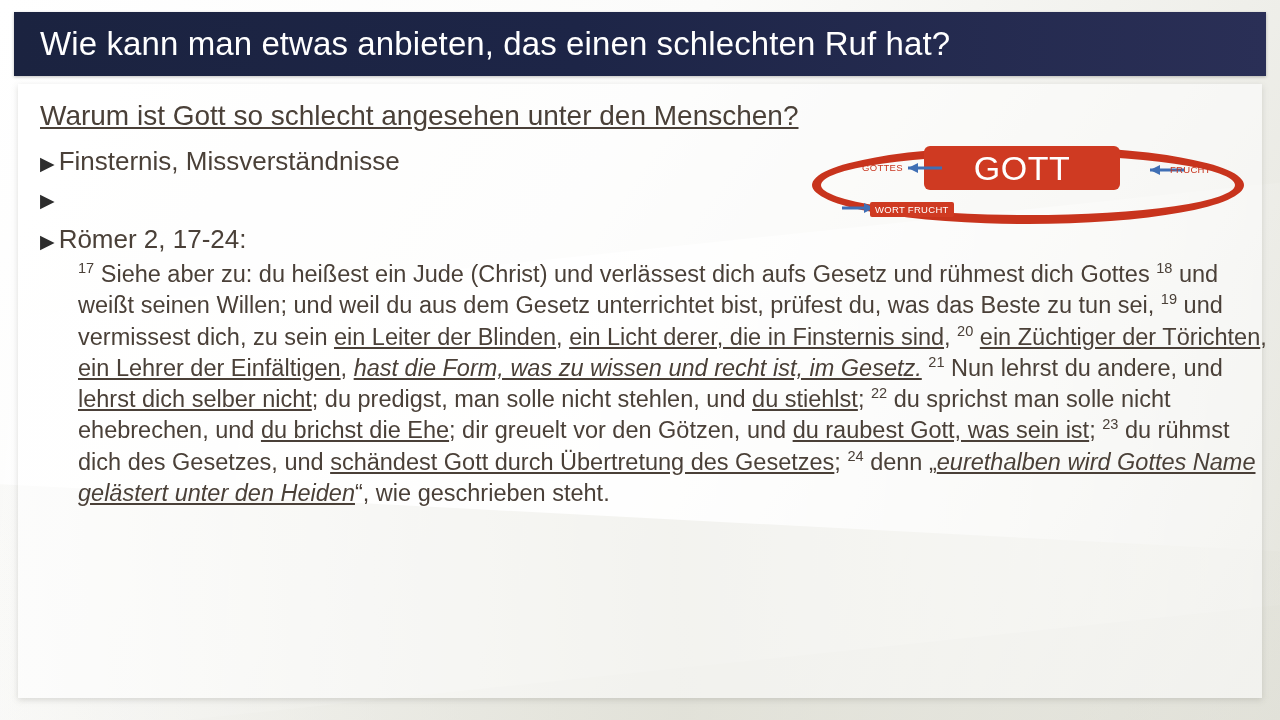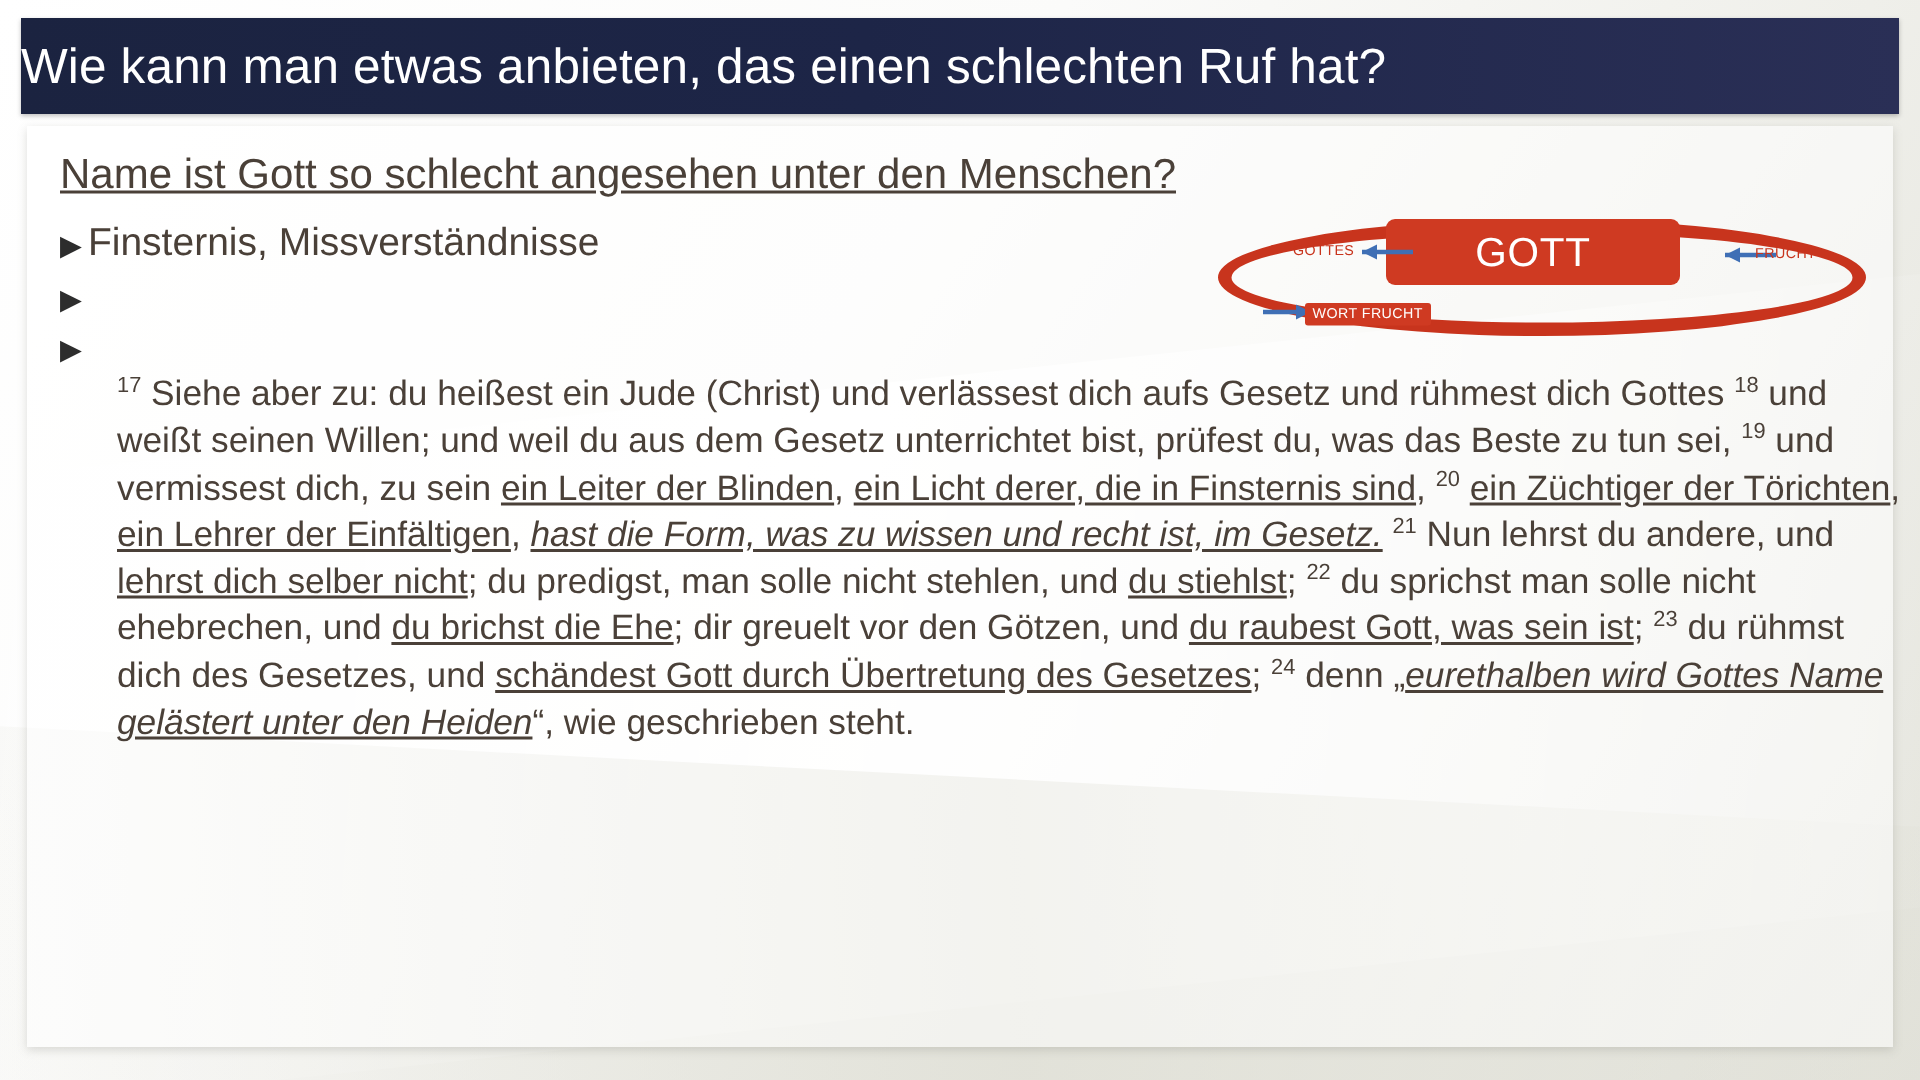--- a/index.html
+++ b/index.html
@@ -50,20 +50,21 @@
     height: 64px;
     background: linear-gradient(90deg, #1b2340 0%, #1d2547 45%, #2a2f56 100%);
     display: flex;
     align-items: center;
     box-shadow: 0 1px 3px rgba(0,0,0,0.25);
   }
   .title-text {
     color: #ffffff;
     font-size: 33px;
     font-weight: 400;
+    padding-left: 26px;
     letter-spacing: 0.1px;
     white-space: nowrap;
   }
   
   .content-card {
     position: absolute;
     left: 18px;
     top: 84px;
     width: 1244px;
     height: 614px;
@@ -138,21 +139,21 @@
   }
   .gott-box {
     position: absolute;
     left: 112px;
     top: 6px;
     width: 196px;
     height: 44px;
     background: #cf3a22;
     border-radius: 6px;
     color: #ffffff;
-    font-size: 27px;
+    font-size: 34px;
     display: flex;
     align-items: center;
     justify-content: center;
     letter-spacing: 0.5px;
   }
   .lbl {
     position: absolute;
     color: #c8341d;
     font-size: 9.5px;
     letter-spacing: 0.3px;
@@ -196,28 +197,29 @@
         <line x1="30" y1="68" x2="62" y2="68"></line>
         <polygon points="62,68 52,63 52,73" fill="#3f6fb5" stroke="none"></polygon>
       </g>
     </svg>
     <div class="lbl lbl-liebe">GOTTES</div>
     <div class="lbl lbl-frucht">FRUCHT</div>
     <div class="lbl lbl-wort">WORT FRUCHT</div>
   </div>
 
   <div class="body-area">
-    <div class="line-question">Name ist Gott so schlecht angesehen unter den Menschen?</div>
+    <div class="line-question">Warum ist Gott so schlecht angesehen unter den Menschen?</div>
 
     <div class="bullet">
       <span class="arrow">▶</span>
       <span>Finsternis, Missverständnisse</span>
     </div>
     <div class="bullet">
       <span class="arrow">▶</span>
     </div>
     <div class="bullet" style="margin-bottom:4px;">
       <span class="arrow">▶</span>
+      <span>Römer 2, 17-24:</span>
     </div>
 
     <div class="para" id="scripture"><sup>17</sup> Siehe aber zu: du heißest ein Jude (Christ) und verlässest dich aufs Gesetz und rühmest dich Gottes <sup>18</sup> und weißt seinen Willen; und weil du aus dem Gesetz unterrichtet bist, prüfest du, was das Beste zu tun sei, <sup>19</sup> und vermissest dich, zu sein <span class="u">ein Leiter der Blinden</span>, <span class="u">ein Licht derer, die in Finsternis sind</span>, <sup>20</sup> <span class="u">ein Züchtiger der Törichten</span>, <span class="u">ein Lehrer der Einfältigen</span>, <span class="ui">hast die Form, was zu wissen und recht ist, im Gesetz.</span> <sup>21</sup> Nun lehrst du andere, und <span class="u">lehrst dich selber nicht</span>; du predigst, man solle nicht stehlen, und <span class="u">du stiehlst</span>; <sup>22</sup> du sprichst man solle nicht ehebrechen, und <span class="u">du brichst die Ehe</span>; dir greuelt vor den Götzen, und <span class="u">du raubest Gott, was sein ist</span>; <sup>23</sup> du rühmst dich des Gesetzes, und <span class="u">schändest Gott durch Übertretung des Gesetzes</span>; <sup>24</sup> denn „<span class="ui">eurethalben wird Gottes Name gelästert unter den Heiden</span>“, wie geschrieben steht.</div>
   </div>
 </div>
 
 </body></html>

